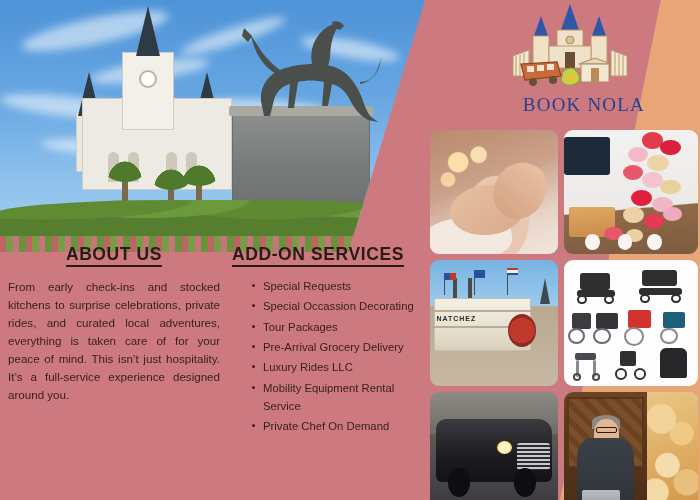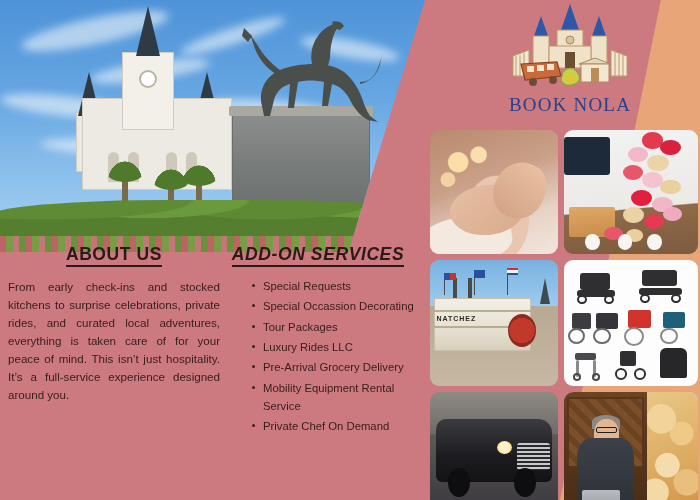--- a/index.html
+++ b/index.html
@@ -153,21 +153,21 @@
   .p1 { left: 122px; height: 52px; }
   .p2 { left: 168px; height: 44px; }
   .p3 { left: 196px; height: 48px; }
 
   
   .logo {
     position: absolute;
     left: 495px; top: 2px;
     width: 150px; height: 122px;
     z-index: 4;
-    text-align: center;
+    text-align: right;
   }
   .logo svg { display:block; width: 150px; height: 96px; }
   .logo-word {
     font-family: "Liberation Serif", serif;
     font-size: 19px;
     letter-spacing: 1.2px;
     color: #27418c;
     font-weight: 400;
     margin-top: -4px;
   }
@@ -190,21 +190,21 @@
     font-weight: 700;
     letter-spacing: .6px;
     color: #2b1a17;
     text-align: center;
     border-bottom: 2px solid #2b1a17;
     display: inline-block;
     padding-bottom: 1px;
     line-height: 1.15;
   }
   .about-col .heading-wrap { text-align: center; text-decoration: underline; }
-  .addon-col .heading-wrap { text-align: center; font-style: italic; }
+  .addon-col .heading-wrap { text-align: center; }
 
   .body-text {
     margin-top: 11px;
     font-size: 11.6px;
     line-height: 1.55;
     color: #3a201d;
     text-align: justify;
     text-justify: inter-word;
   }
   .body-text p + p { margin-top: 13px; }
@@ -560,22 +560,22 @@
   </div>
 
   <div class="addon-col">
     <div class="heading-wrap">
       <div class="heading">ADD-ON SERVICES</div>
     </div>
     <ul class="svc-list">
       <li>Special Requests</li>
       <li>Special Occassion Decorating</li>
       <li>Tour Packages</li>
+      <li>Pre-Arrival Grocery Delivery</li>
       <li>Luxury Rides LLC</li>
-      <li>Pre-Arrival Grocery Delivery</li>
       <li>Mobility Equipment Rental Service</li>
       <li>Private Chef On Demand</li>
     </ul>
   </div>
 
   <div class="grid">
 
     <div class="tile t-massage">
       <div class="towel"></div>
       <div class="face"></div>

